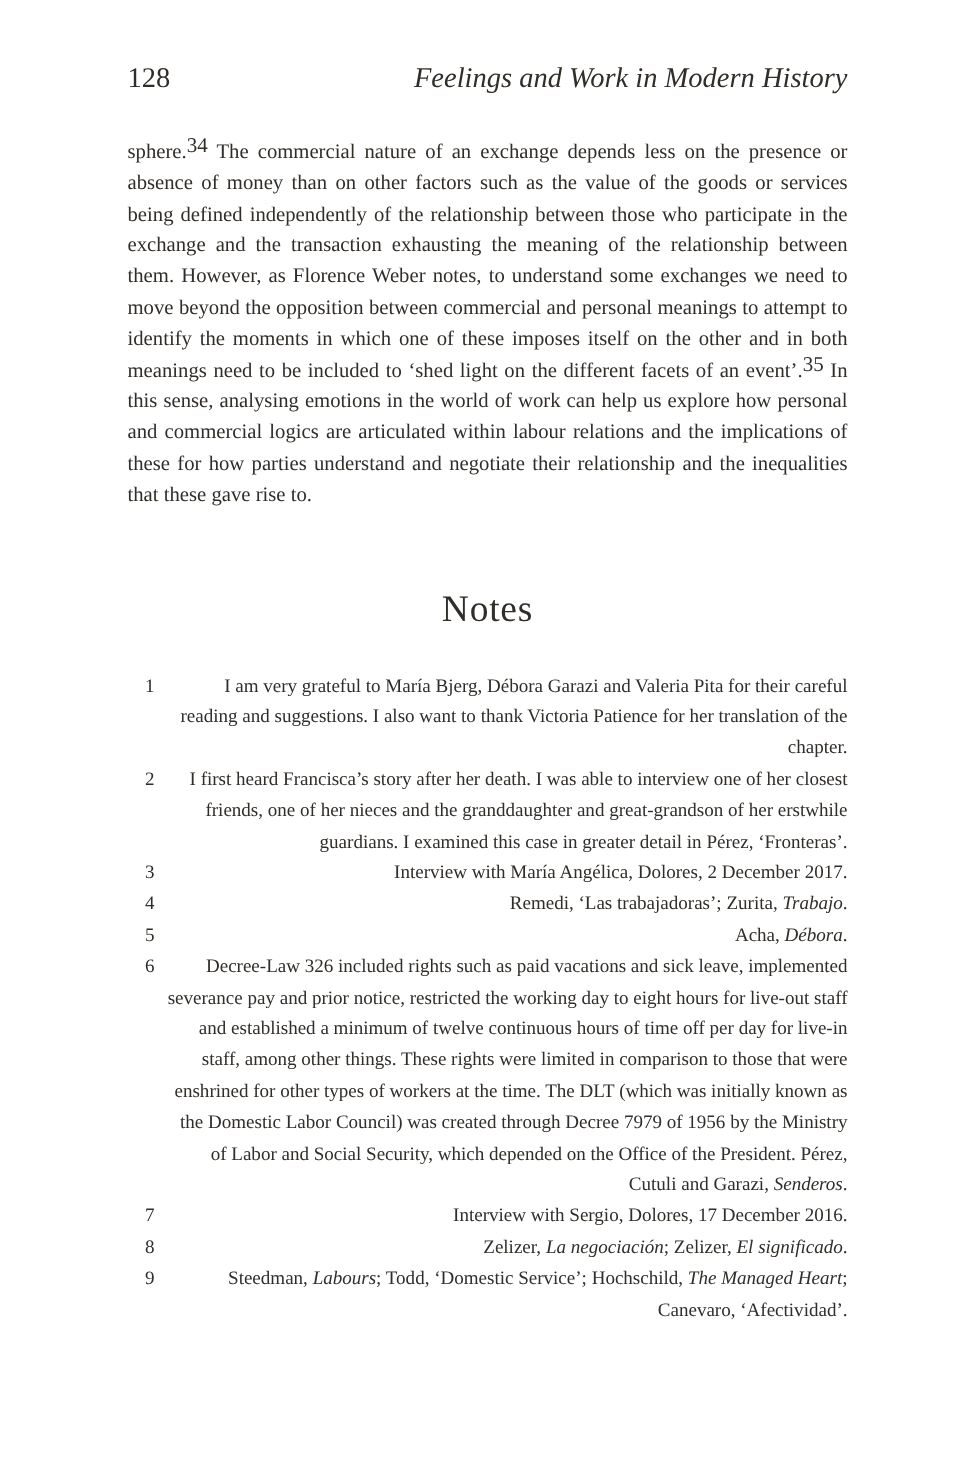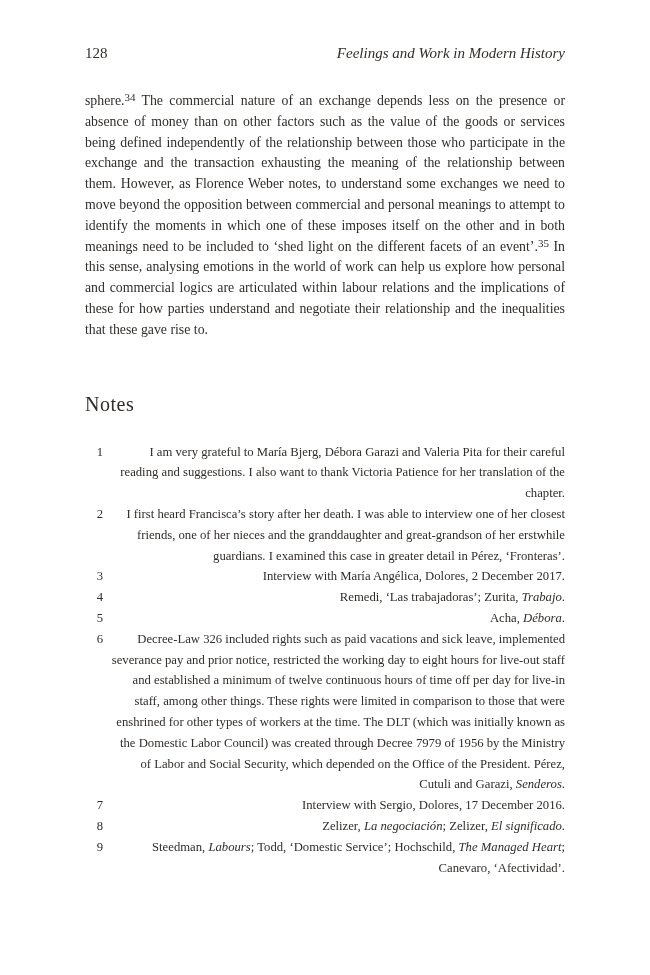--- a/index.html
+++ b/index.html
@@ -11,48 +11,48 @@
     margin: 0 auto;
     background: #ffffff;
     font-family: "Liberation Serif", "DejaVu Serif", serif;
     color: #312d29;
     padding: 44px 85px 0 85px;
     overflow: hidden;
   }
   .running-head {
     position: relative;
     height: 18px;
-    font-size: 15px;
+    font-size: 19px;
     line-height: 18px;
   }
   .page-number {
     position: absolute;
     left: 0;
     top: 0;
   }
   .running-title {
     display: block;
     text-align: right;
     font-style: italic;
   }
   .body-paragraph {
     margin-top: 29px;
     font-size: 13.8px;
     line-height: 20.8px;
     text-align: justify;
   }
   .body-paragraph sup, .note-text sup {
-    font-size: 11px;
+    font-size: 14px;
     line-height: 0;
     vertical-align: 4px;
   }
   .notes-heading {
     margin-top: 52px;
-    text-align: left;
-    font-size: 20px;
+    text-align: center;
+    font-size: 25px;
     font-weight: 400;
     letter-spacing: 0.5px;
   }
   .notes-list {
     margin-top: 26px;
     font-size: 12.7px;
     line-height: 20.8px;
   }
   .note {
     display: flex;

